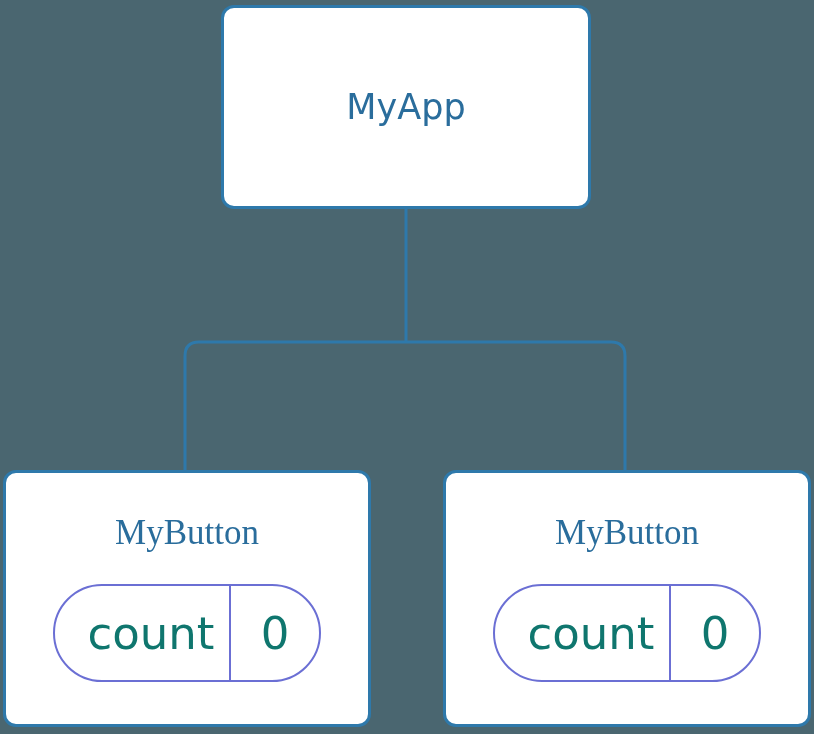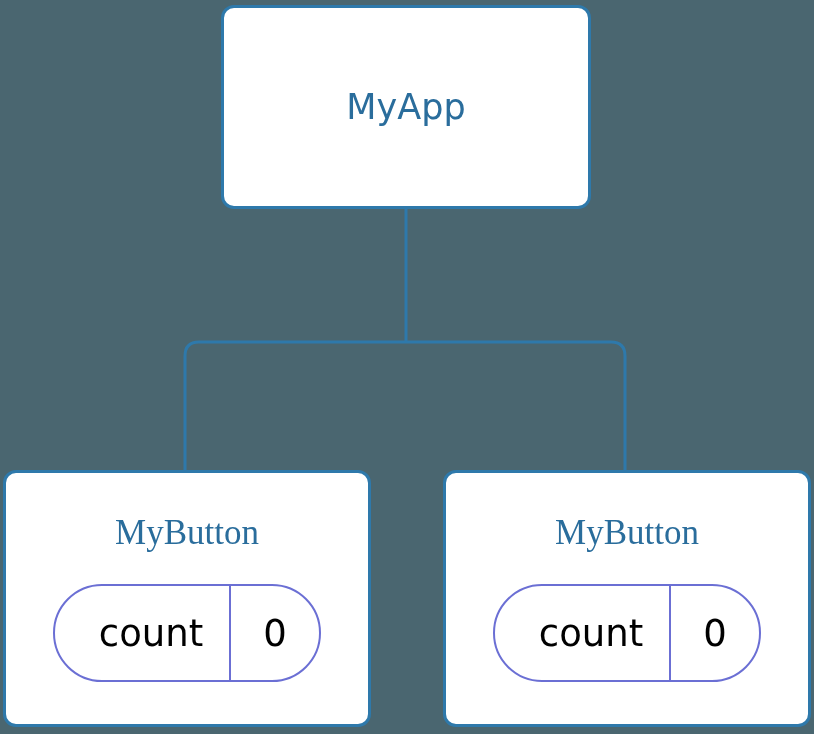--- a/index.html
+++ b/index.html
@@ -74,22 +74,22 @@
     box-sizing: border-box;
     display: flex;
     align-items: stretch;
     background: #ffffff;
   }
   .pill-key,
   .pill-val {
     display: flex;
     align-items: center;
     justify-content: center;
-    color: #000000;
-    font-size: 37px;
+    color: #0f766e;
+    font-size: 45px;
     line-height: 1;
   }
   .pill-key {
     width: 174px;
     padding-left: 18px;
     box-sizing: border-box;
   }
   .pill-val {
     width: 90px;
     border-left: 2px solid #6b6fd4;

